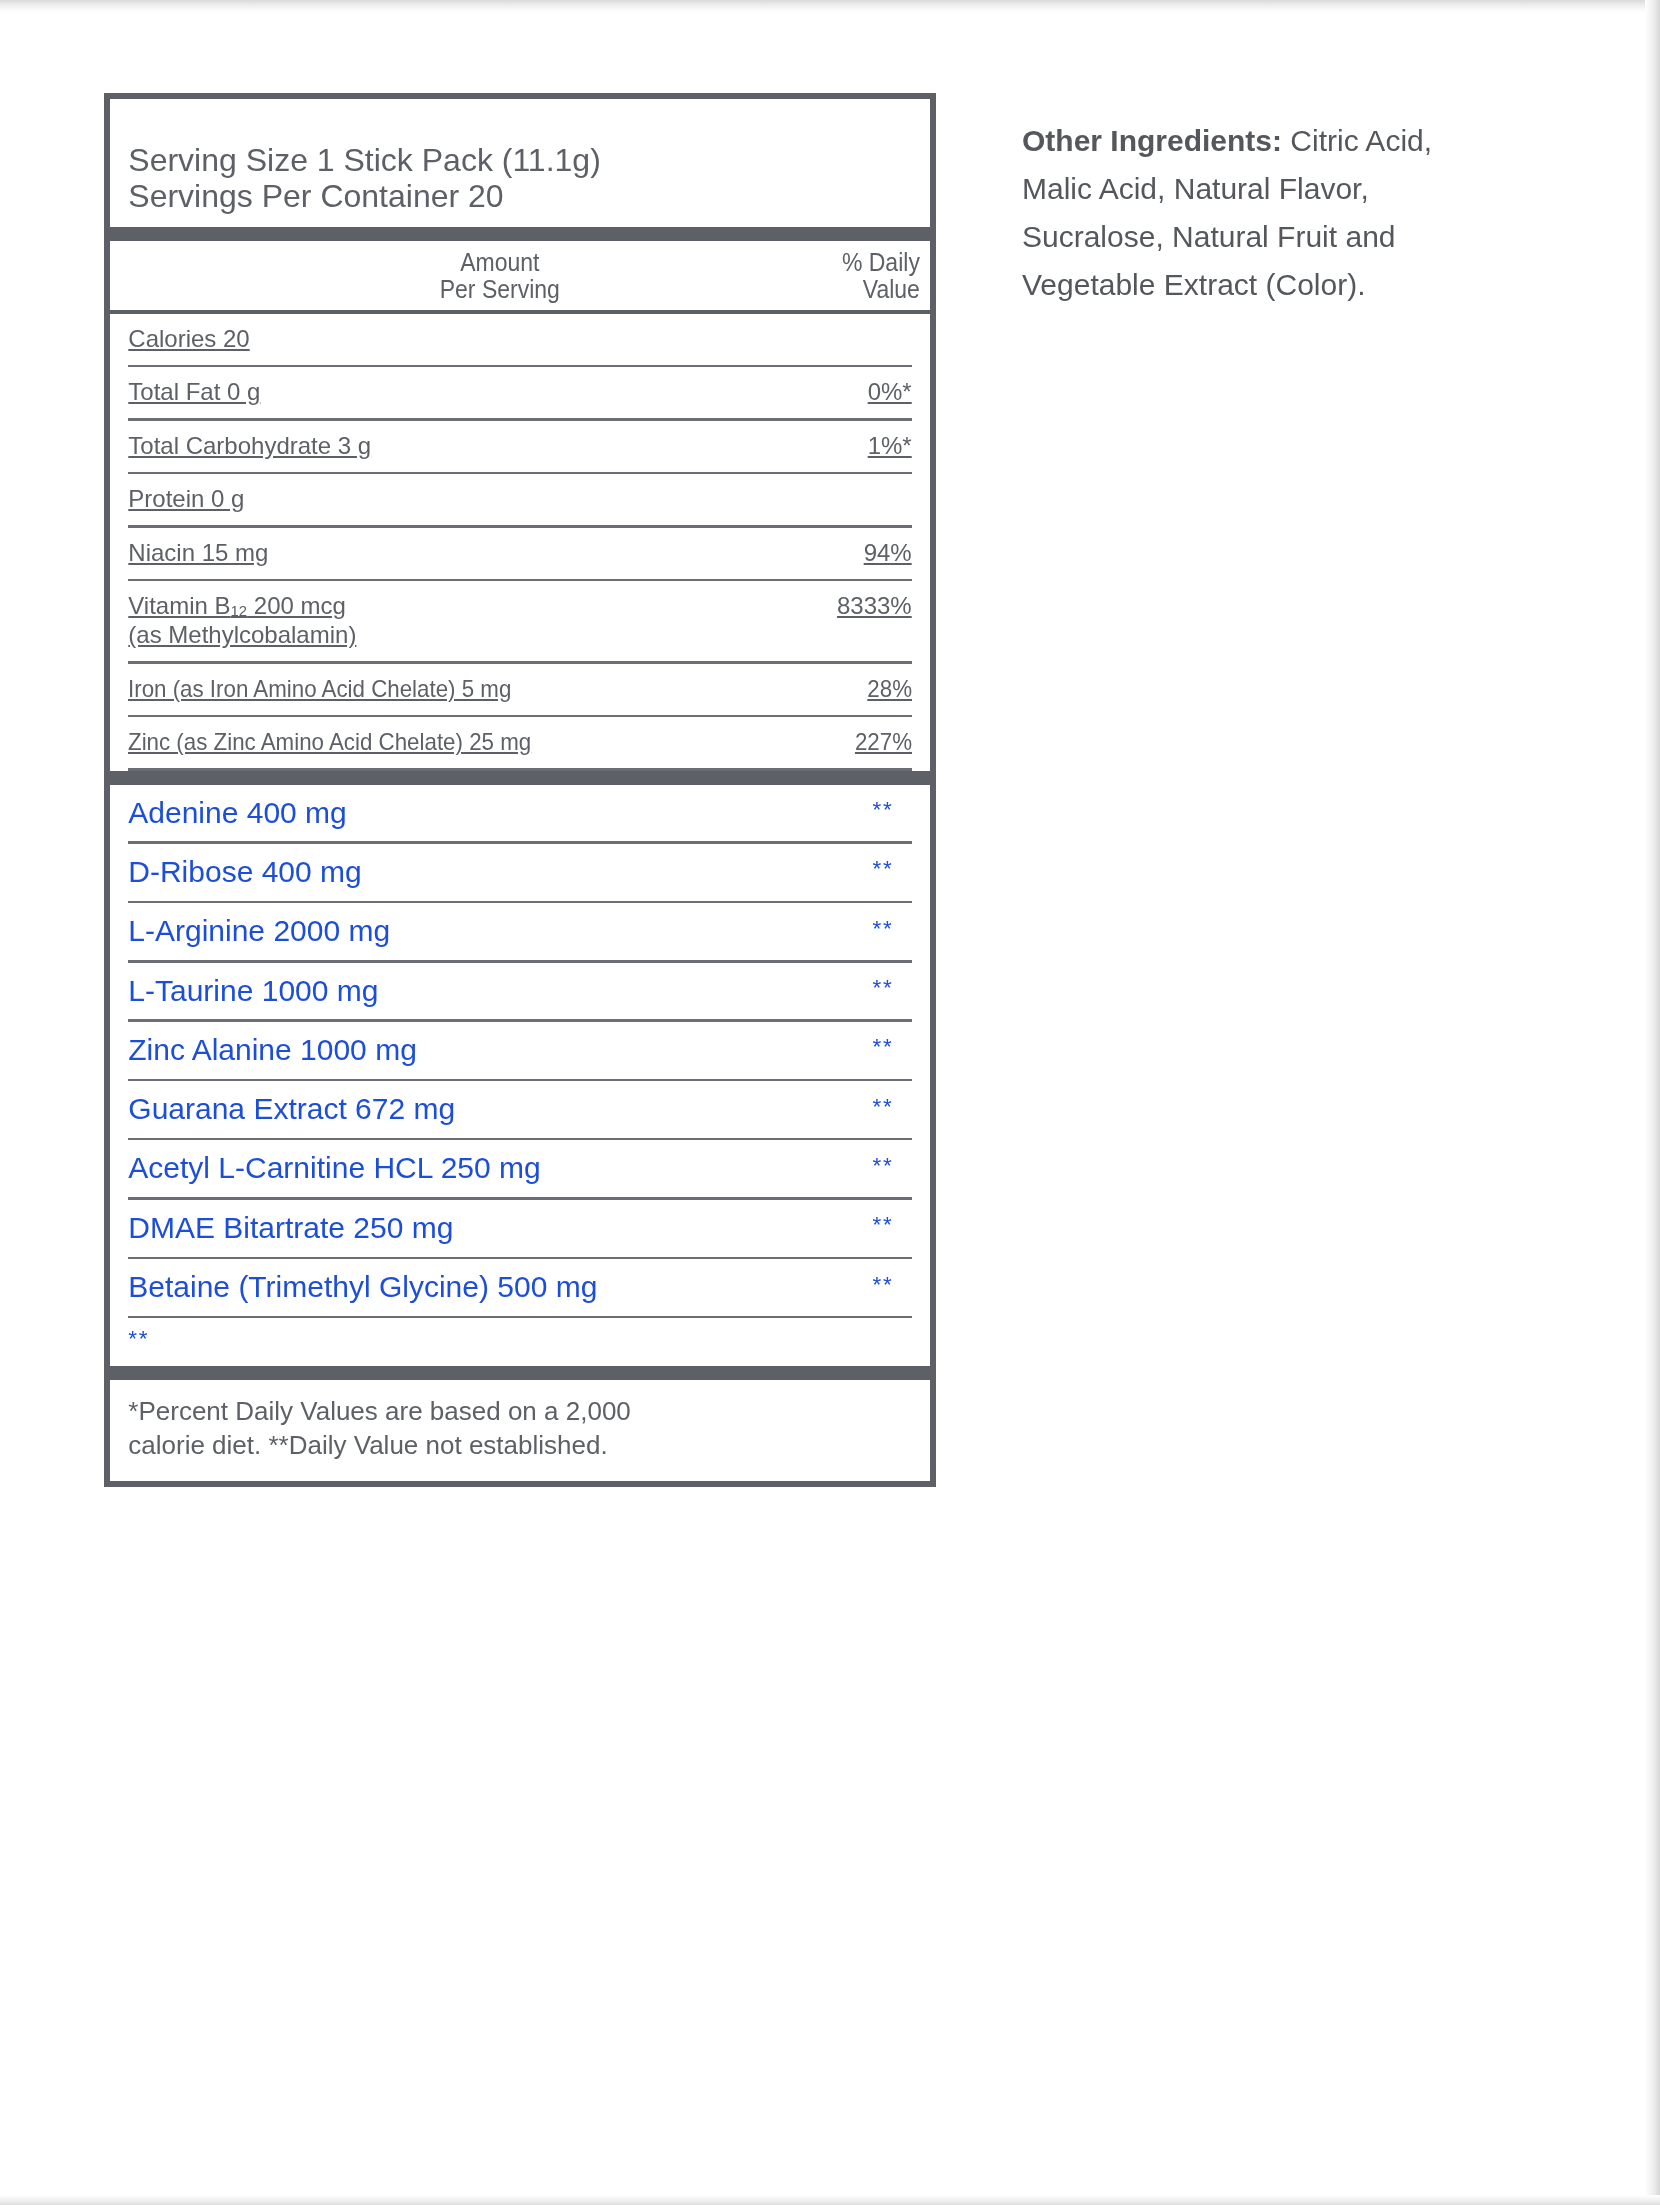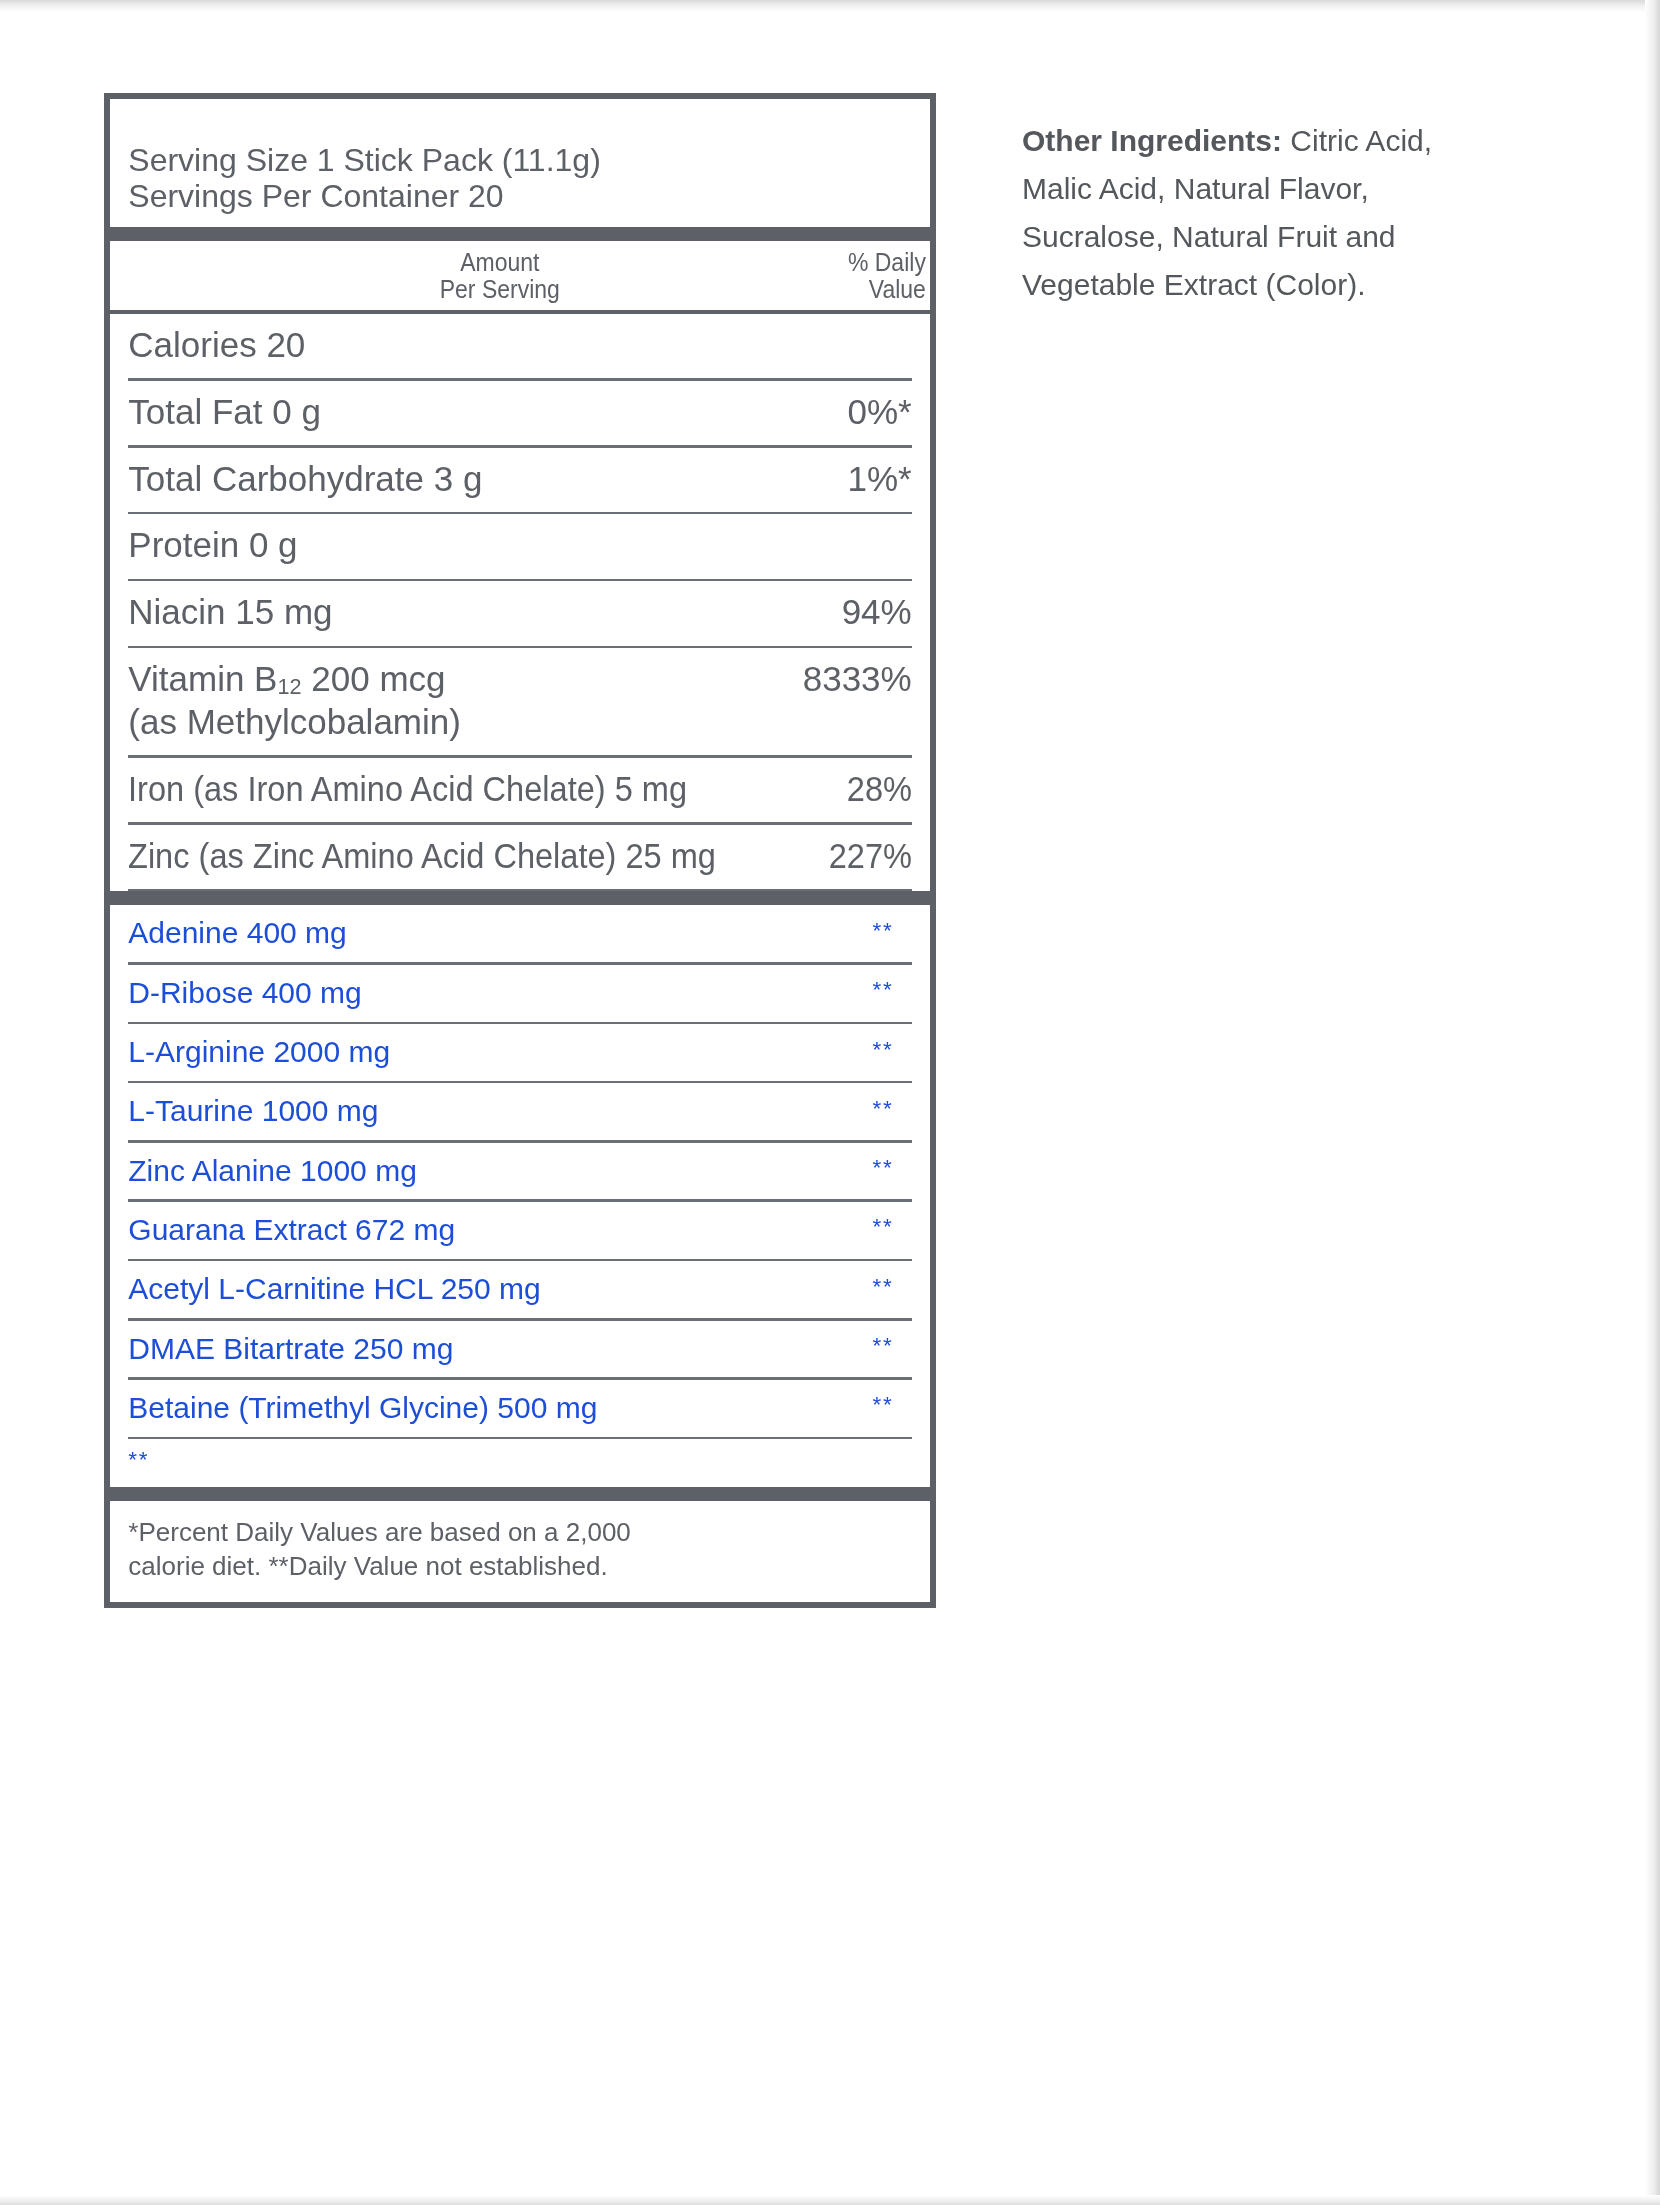--- a/index.html
+++ b/index.html
@@ -101,22 +101,23 @@
     transform-origin: right top;
   }
 
   
   .nrow {
     display: flex;
     align-items: flex-start;
     justify-content: space-between;
     color: #5d6066;
     padding: 10px 0 11.7px 0;
-    font-size: 35px;
+    font-size: 24px;
     line-height: 1.22;
+    text-decoration: underline;
   }
   .nrow .nname {
     flex: 1 1 auto;
     padding-right: 13.3px;
   }
   .nrow .nval {
     flex: 0 0 auto;
     text-align: right;
     white-space: nowrap;
     min-width: 100px;
@@ -185,21 +186,21 @@
 
 
     <div class="sf-serving">
       <div>Serving Size 1 Stick Pack (11.1g)</div>
       <div>Servings Per Container 20</div>
     </div>
   </div>
 
   <div class="rule-thick"></div>
 
-  <div id="sf-inner2" style="padding:0 3px;">
+  <div id="sf-inner2" style="padding:0 9px;">
     <div class="sf-headrow">
       <div class="hc amount-col">
         <div>Amount</div>
         <div>Per Serving</div>
       </div>
       <div class="hc dv-col">
         <div>% Daily</div>
         <div>Value</div>
       </div>
     </div>

